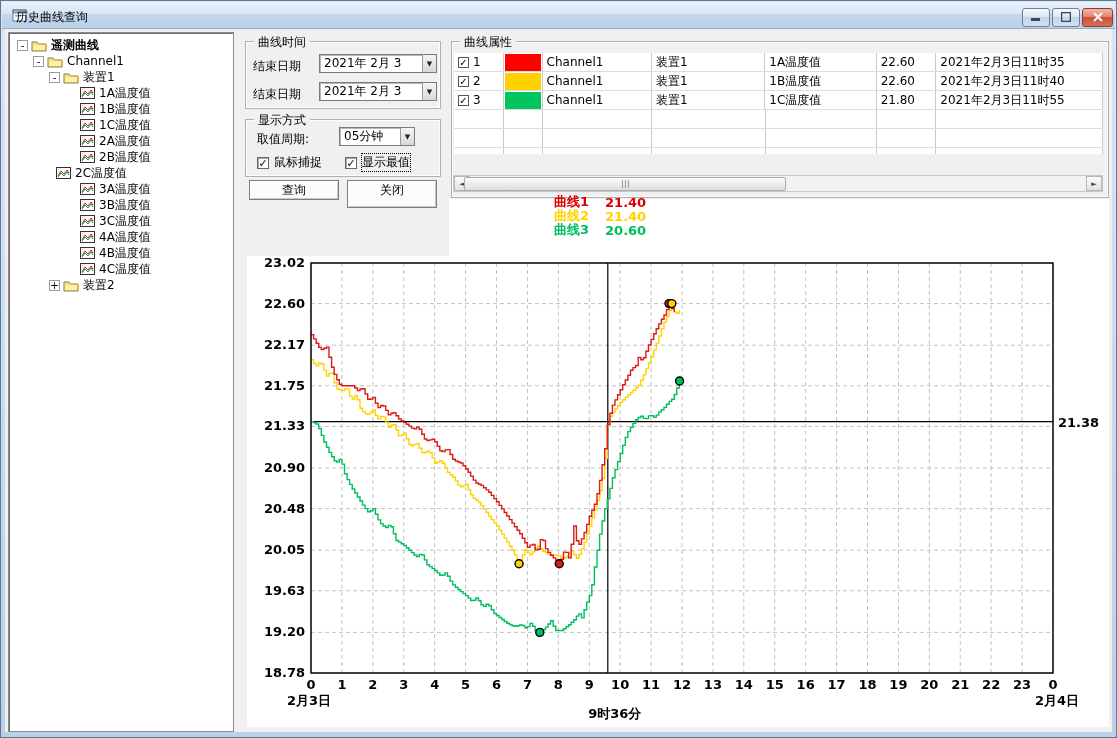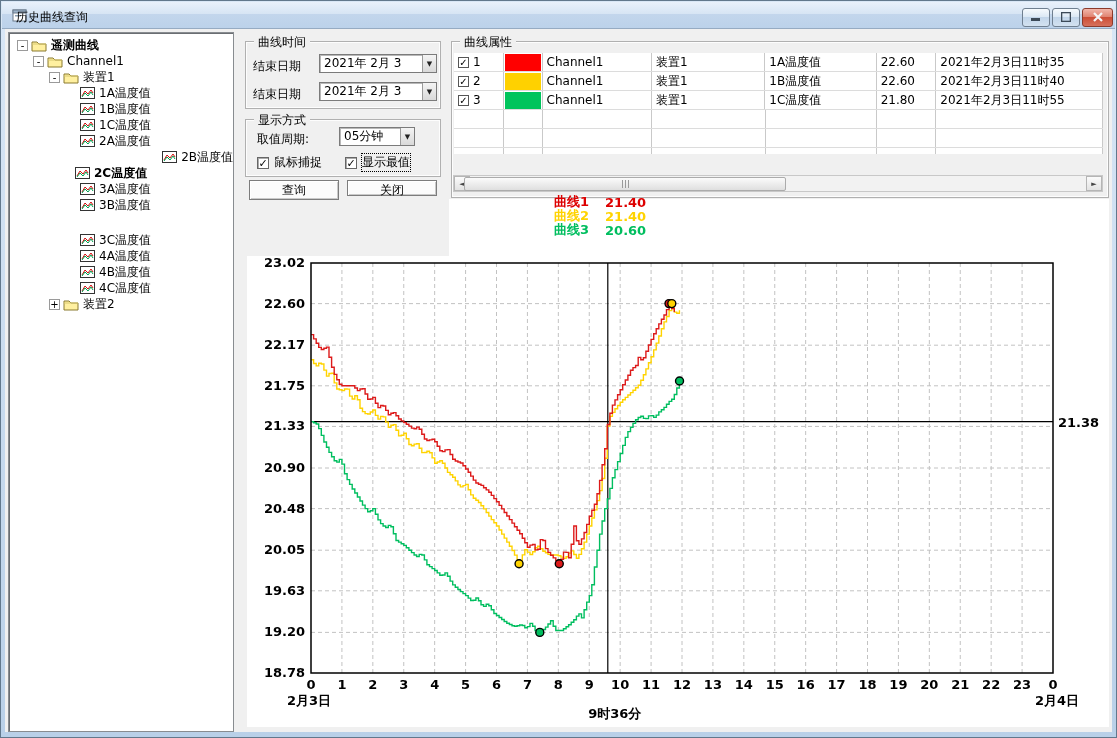--- a/index.html
+++ b/index.html
@@ -171,31 +171,31 @@
       <div class="trow" style="padding-left: 71px;">
         <span class="ticon">
           <svg width="15" height="12">
             <rect x="0.5" y="0.5" width="14" height="11" fill="#fff" stroke="#333"></rect>
             <polyline points="2,9 5,4 8,7 11,3 13,6" fill="none" stroke="#D01010"></polyline>
             <polyline points="2,10 5,6 8,9 11,5 13,8" fill="none" stroke="#00A050"></polyline>
           </svg>
         </span>
         <span class="tlabel">2A温度值</span>
       </div>
-      <div class="trow" style="padding-left: 71px; justify-content: flex-end;">
+      <div class="trow" style="padding-left: 71px;">
         <span class="ticon">
           <svg width="15" height="12">
             <rect x="0.5" y="0.5" width="14" height="11" fill="#fff" stroke="#333"></rect>
             <polyline points="2,9 5,4 8,7 11,3 13,6" fill="none" stroke="#D01010"></polyline>
             <polyline points="2,10 5,6 8,9 11,5 13,8" fill="none" stroke="#00A050"></polyline>
           </svg>
         </span>
         <span class="tlabel">2B温度值</span>
       </div>
-      <div class="trow" style="padding-left: 66px; font-weight: bold;">
+      <div class="trow" style="padding-left: 47px;">
         <span class="ticon">
           <svg width="15" height="12">
             <rect x="0.5" y="0.5" width="14" height="11" fill="#fff" stroke="#333"></rect>
             <polyline points="2,9 5,4 8,7 11,3 13,6" fill="none" stroke="#D01010"></polyline>
             <polyline points="2,10 5,6 8,9 11,5 13,8" fill="none" stroke="#00A050"></polyline>
           </svg>
         </span>
         <span class="tlabel">2C温度值</span>
       </div>
       <div class="trow" style="padding-left: 71px;">
@@ -211,21 +211,21 @@
       <div class="trow" style="padding-left: 71px;">
         <span class="ticon">
           <svg width="15" height="12">
             <rect x="0.5" y="0.5" width="14" height="11" fill="#fff" stroke="#333"></rect>
             <polyline points="2,9 5,4 8,7 11,3 13,6" fill="none" stroke="#D01010"></polyline>
             <polyline points="2,10 5,6 8,9 11,5 13,8" fill="none" stroke="#00A050"></polyline>
           </svg>
         </span>
         <span class="tlabel">3B温度值</span>
       </div>
-      <div class="trow" style="padding-left: 71px; margin-top: 19px;">
+      <div class="trow" style="padding-left: 71px;">
         <span class="ticon">
           <svg width="15" height="12">
             <rect x="0.5" y="0.5" width="14" height="11" fill="#fff" stroke="#333"></rect>
             <polyline points="2,9 5,4 8,7 11,3 13,6" fill="none" stroke="#D01010"></polyline>
             <polyline points="2,10 5,6 8,9 11,5 13,8" fill="none" stroke="#00A050"></polyline>
           </svg>
         </span>
         <span class="tlabel">3C温度值</span>
       </div>
       <div class="trow" style="padding-left: 71px;">
@@ -295,21 +295,21 @@
   <div class="checkrow" style="left:256px;top:153px;">
     <span class="cbx">✓</span>
     <span class="cbx-label">鼠标捕捉</span>
   </div>
   <div class="checkrow" style="left:344px;top:153px;">
     <span class="cbx">✓</span>
     <span class="cbx-label focused">显示最值</span>
   </div>
 
   <div class="btn" style="left:248px;top:179px;width:90px;height:20px;line-height:18px;">查询</div>
-  <div class="btn" style="left:346px;top:179px;width:90px;height:16px;line-height:18px;text-align:center;">关闭</div>
+  <div class="btn" style="left:346px;top:179px;width:90px;height:28px;line-height:18px;text-align:center;">关闭</div>
 
   <div class="gbox" style="left:450px;top:40px;width:658px;height:157px;">
     <span class="gbox-title" style="background:#F0F0F0;">曲线属性</span>
   </div>
   <div class="grid" id="grid">
       <div class="grow">
         <div class="gcell" style="width: 53px;">
           <span class="gcbx">✓</span>
           <span>1</span>
         </div>

